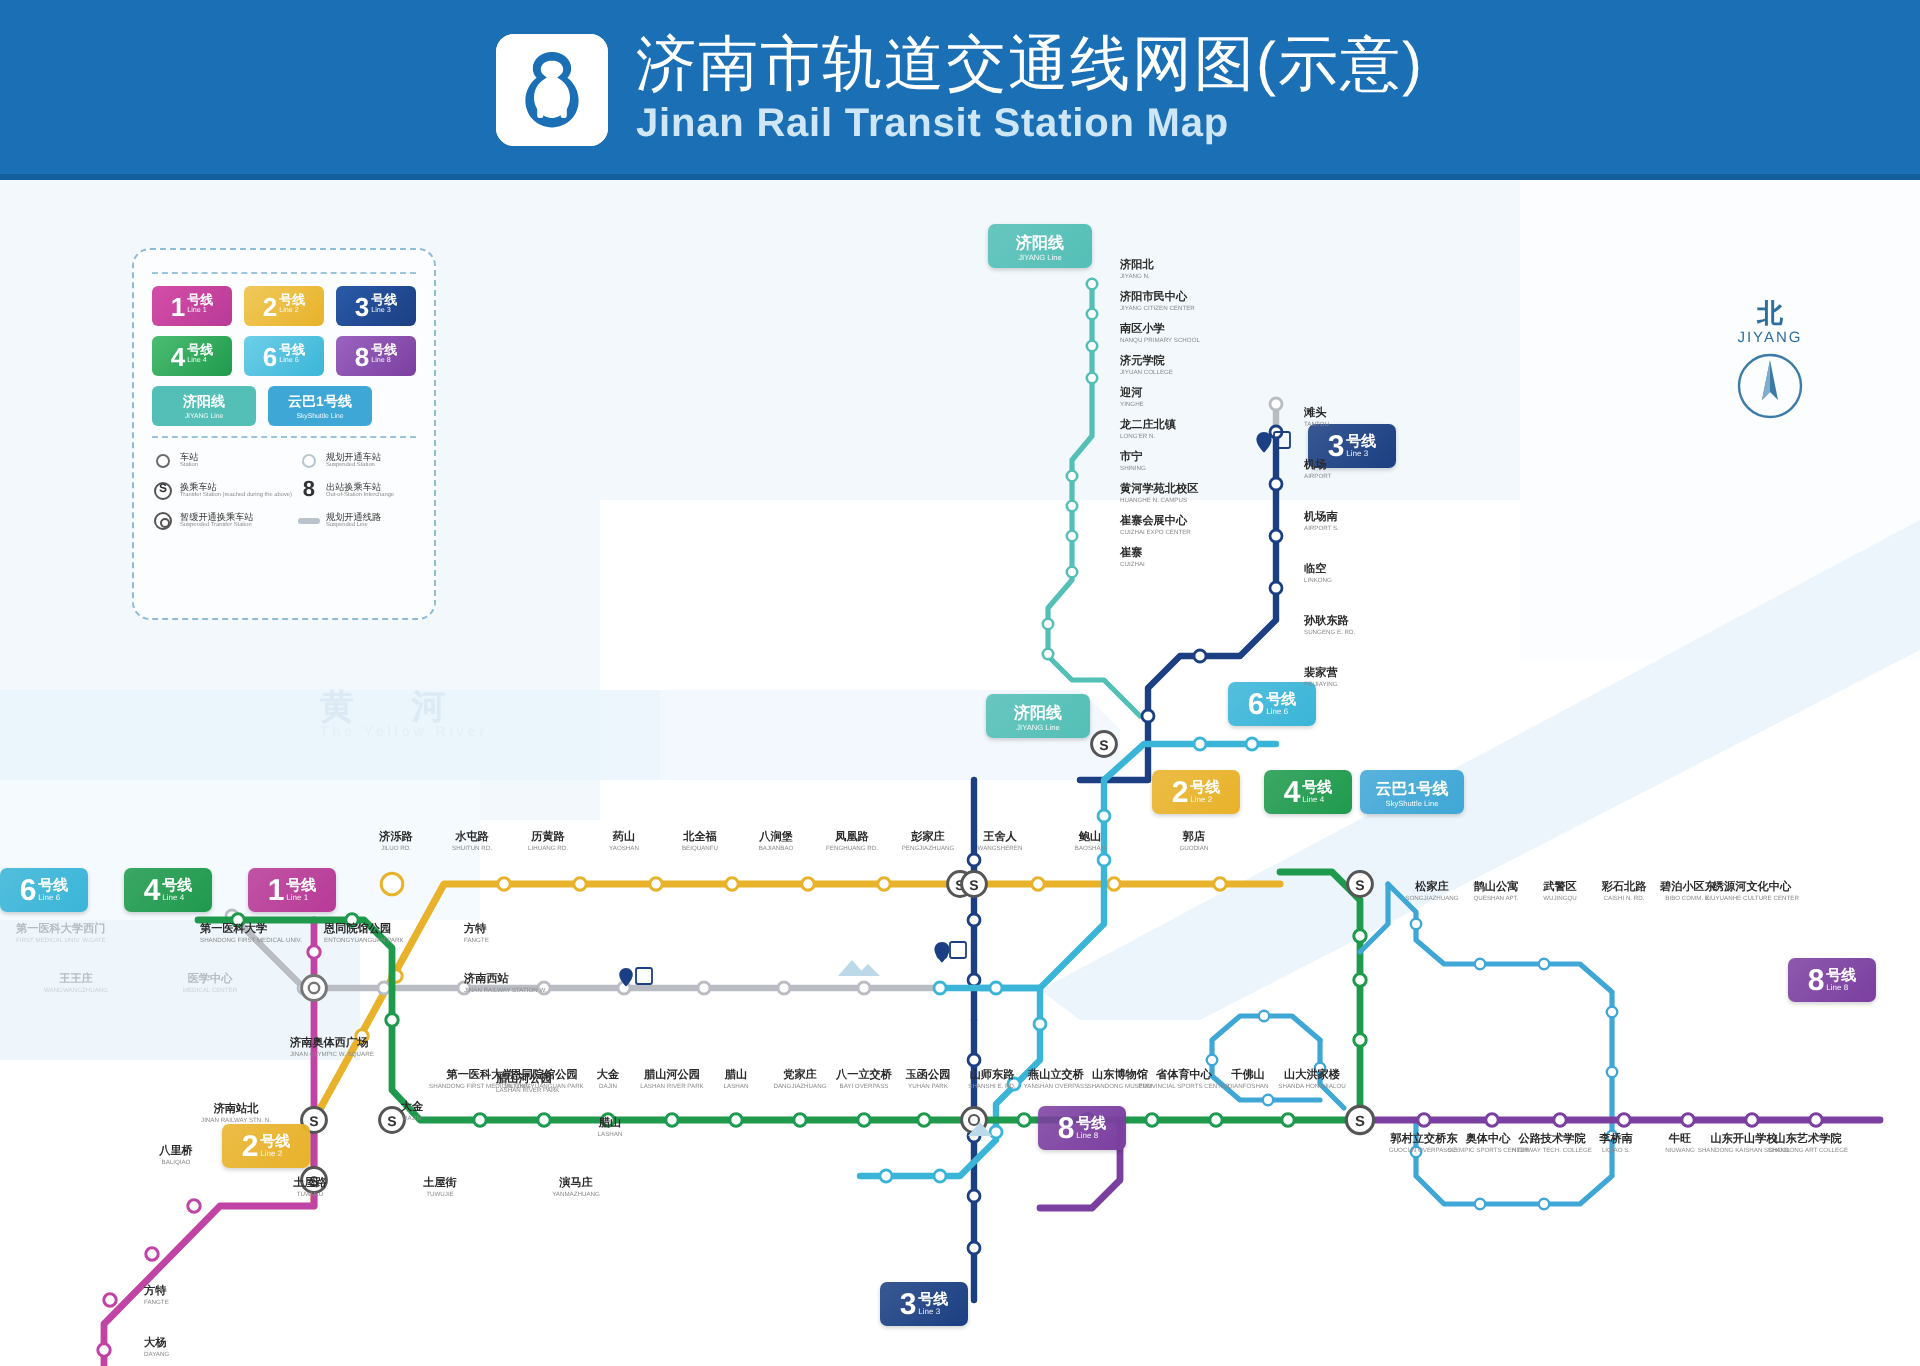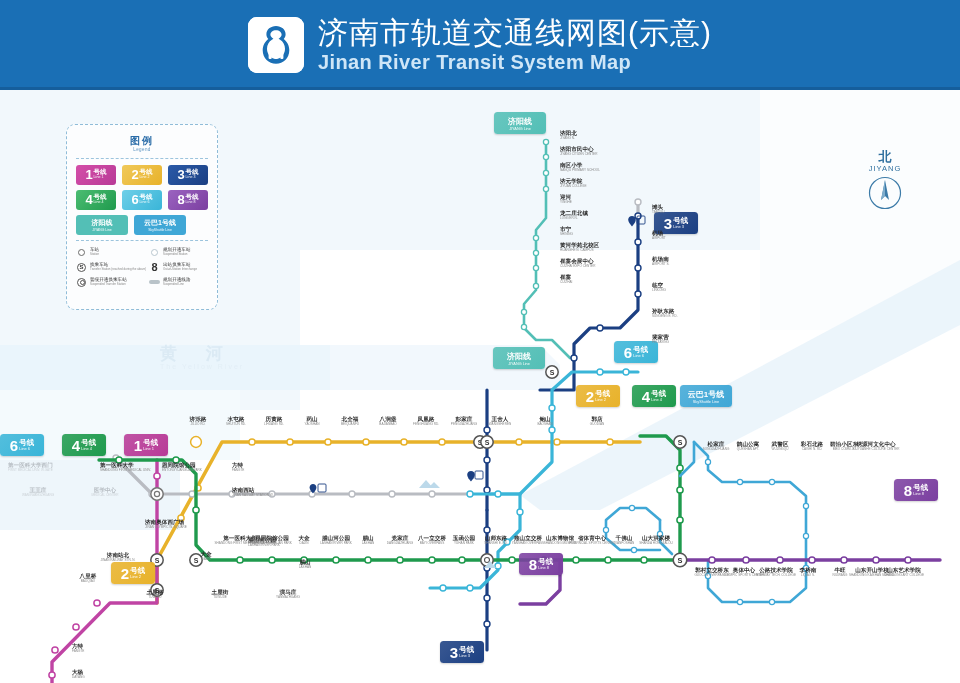--- a/index.html
+++ b/index.html
@@ -129,21 +129,21 @@
           <g fill="#ffffff">
             <path d="M28 13.2c-3.2 0-5.6 2-5.6 4.4 0 1.4 0.7 2.4 1.7 3.2l1.3 1-1.5 0.9c-2.9 1.8-4.9 5.1-4.9 9 0 6 4.5 10.2 9 10.2s9-4.2 9-10.2c0-3.9-2-7.2-4.9-9l-1.5-0.9 1.3-1c1-0.8 1.7-1.8 1.7-3.2 0-2.4-2.4-4.4-5.6-4.4z"></path>
             <rect x="26.3" y="22" width="3.4" height="20" rx="1.2"></rect>
             <rect x="20.6" y="30.5" width="3.1" height="11.5" rx="1.1"></rect>
             <rect x="32.3" y="30.5" width="3.1" height="11.5" rx="1.1"></rect>
           </g>
         </svg>
       </div>
       <div id="title-block">
         <div id="title-cn">济南市轨道交通线网图(示意)</div>
-        <div id="title-en">Jinan River Transit System Map</div>
+        <div id="title-en">Jinan Rail Transit Station Map</div>
       </div>
     </div>
   </div>
 
   <div id="map">
 
     <svg id="map-svg" width="960" height="593" viewBox="0 0 960 593">
       <defs>
         <linearGradient id="gBlue" x1="0" y1="0" x2="0" y2="1">
           <stop offset="0" stop-color="#eef6fc"></stop>
@@ -395,24 +395,20 @@
         <path d="M484,478 l6,-7 l6,7 z"></path>
       </g>
     </svg>
 
     <div id="yellow-river">
       <div class="c">黄  河</div>
       <div class="e">The Yellow River</div>
     </div>
 
     <div id="legend">
-      <div id="legend-title">
-        <span class="cn">图例</span>
-        <span class="en">Legend</span>
-      </div>
       <div class="legend-sep"></div>
       <div id="legend-badges">
           <div class="lbadge" style="background: linear-gradient(135deg, rgb(212, 78, 168), rgb(184, 58, 151));">
             <span class="num">1</span>
             <span class="txt">
               <span class="c">号线</span>
               <span class="e">Line 1</span>
             </span>
           </div>
           <div class="lbadge" style="background: linear-gradient(135deg, rgb(240, 201, 90), rgb(232, 178, 42));">

